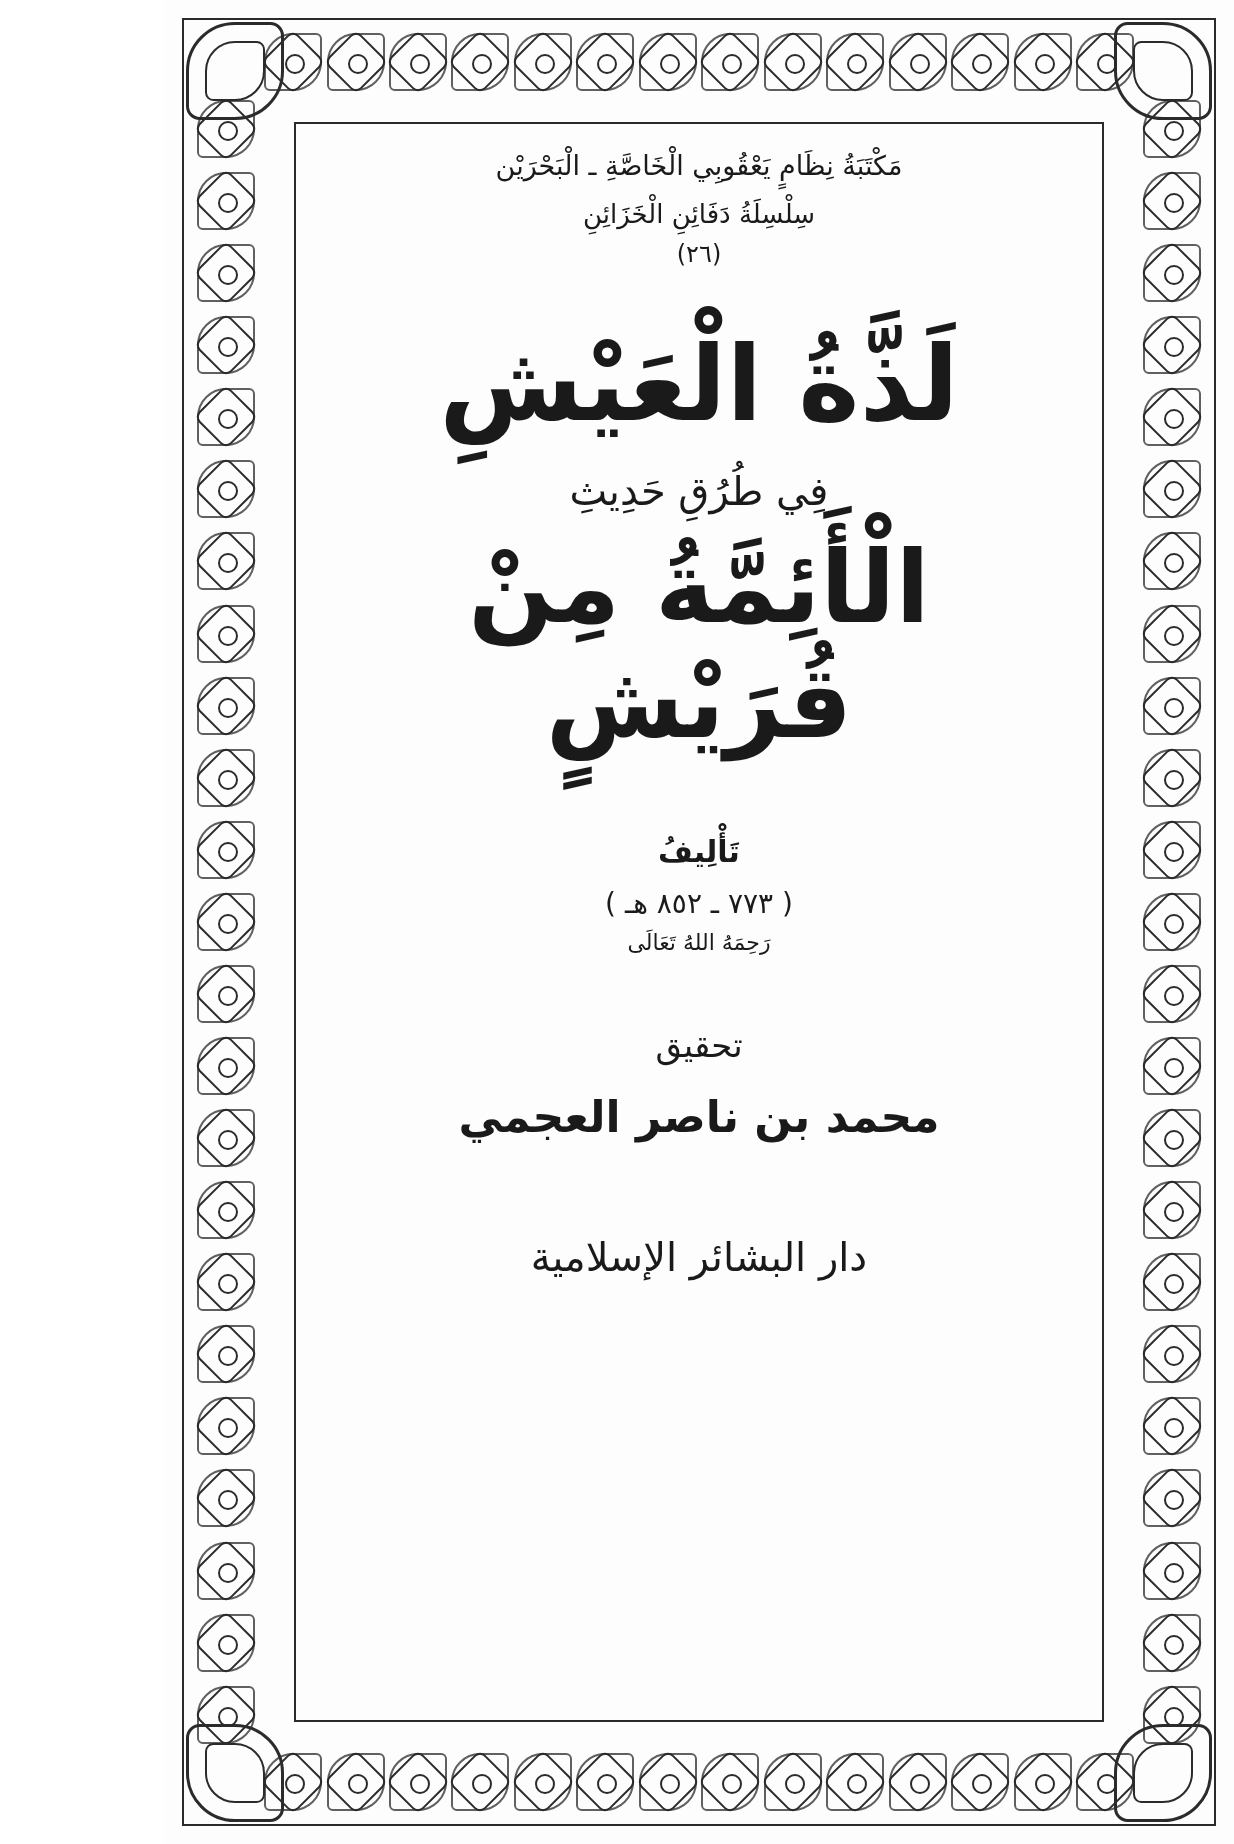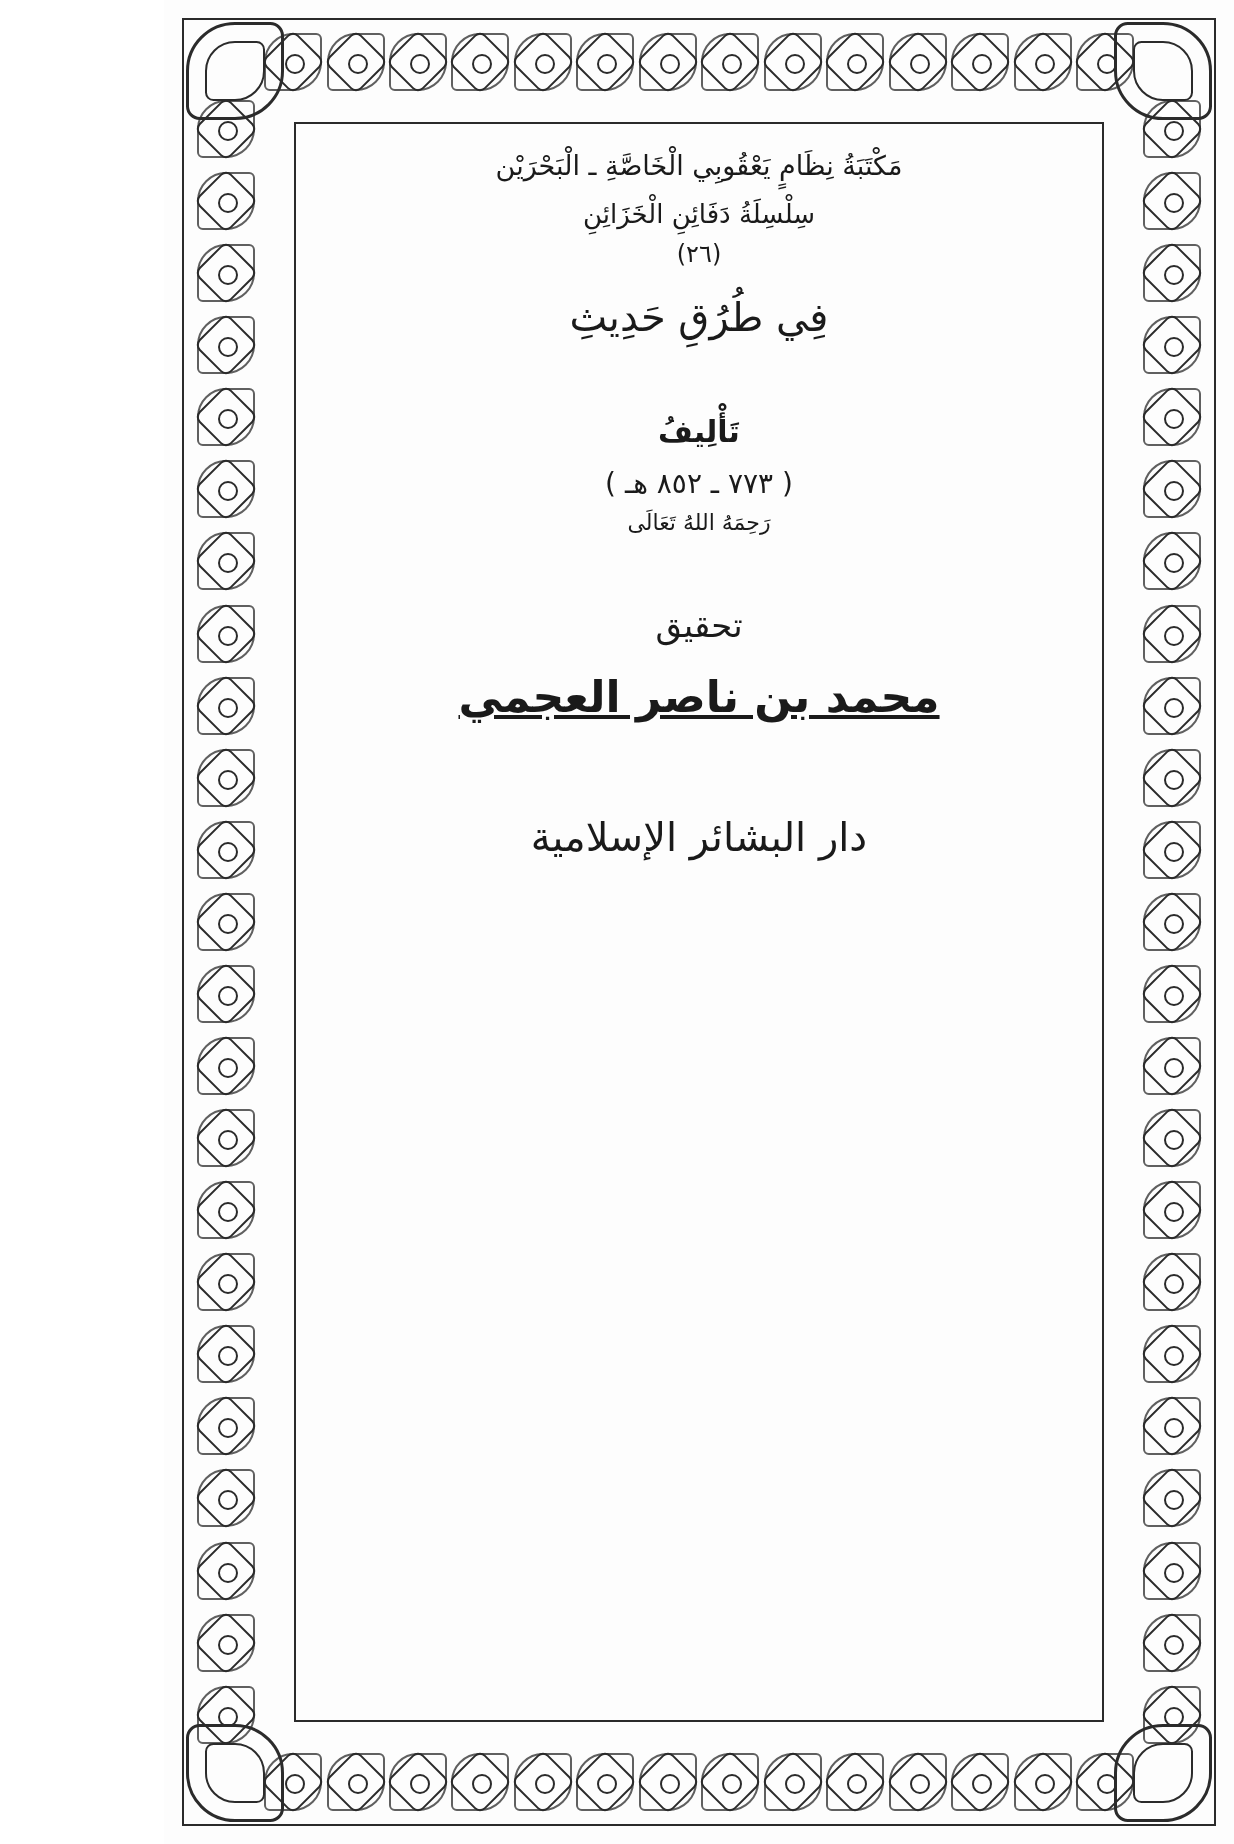--- a/index.html
+++ b/index.html
@@ -175,21 +175,20 @@
 
   .editor-label {
     font-size: 34px;
     margin-top: 70px;
     letter-spacing: 6px;
   }
   .editor-name {
     font-size: 44px;
     font-weight: bold;
     margin-top: 26px;
-    text-decoration: underline;
   }
 
   .press-name {
     font-size: 40px;
     font-weight: normal;
     margin-top: 92px;
   }
 </style>
 </head>
 <body>
@@ -439,23 +438,25 @@
   <div class="corner br"></div>
 
   <div class="content">
 
     <div class="publisher-line">مَكْتَبَةُ نِظَامٍ يَعْقُوبِي الْخَاصَّةِ ـ الْبَحْرَيْن</div>
 
     <div class="series-line">سِلْسِلَةُ دَفَائِنِ الْخَزَائِنِ</div>
 
     <div class="series-number">(٢٦)</div>
 
+    <div class="main-title">لَذَّةُ الْعَيْشِ</div>
 
     <div class="sub-title-small">فِي طُرُقِ حَدِيثِ</div>
 
+    <div class="main-title-2">الْأَئِمَّةُ مِنْ قُرَيْشٍ</div>
 
     <div class="byline-label">تَأْلِيفُ</div>
 
 
     <div class="author-dates">( ٧٧٣ ـ ٨٥٢ هـ )</div>
 
     <div class="author-prayer">رَحِمَهُ اللهُ تَعَالَى</div>
 
     <div class="editor-label">تحقيق</div>
 

